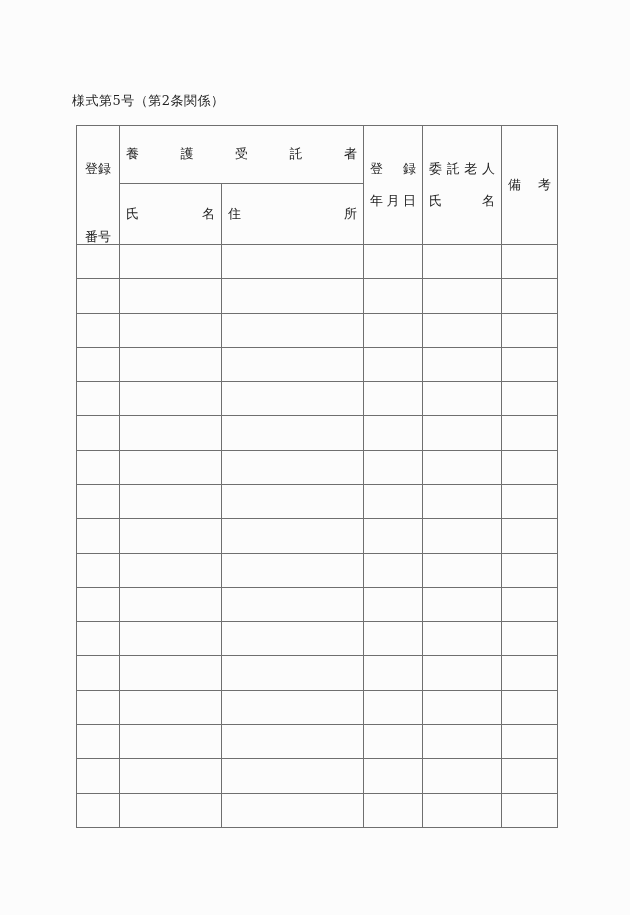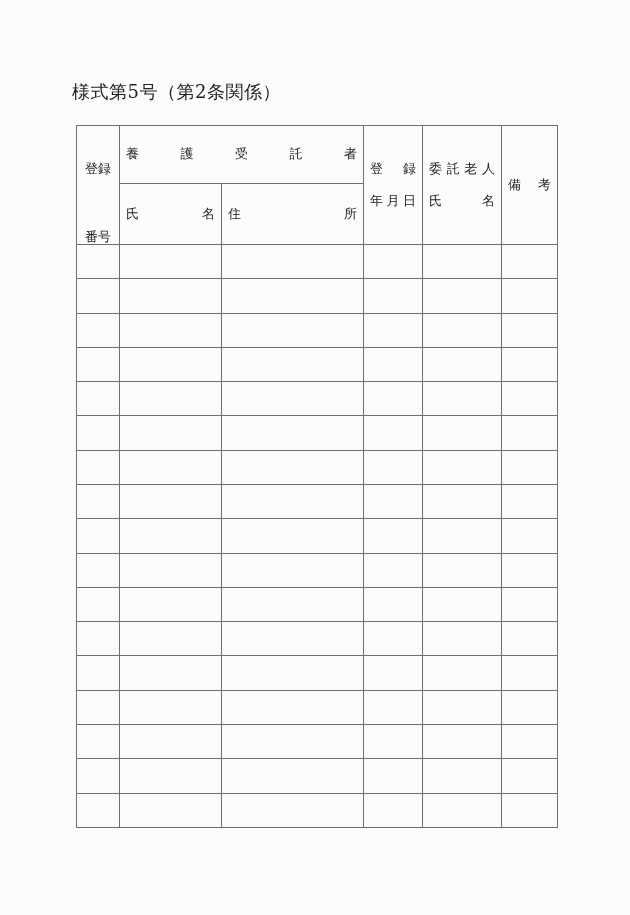--- a/index.html
+++ b/index.html
@@ -12,22 +12,22 @@
   .page {
     position: relative;
     width: 630px;
     height: 915px;
     background: var(--background, #fcfcfc);
     overflow: hidden;
   }
   .form-number {
     position: absolute;
     left: 72px;
-    top: 80px;
-    font-size: 18px;
+    top: 92px;
+    font-size: 13px;
     letter-spacing: 0.5px;
     white-space: nowrap;
   }
   .doc-title {
     position: absolute;
     left: 76px;
     top: 101px;
     width: 481px;
     text-align: center;
     font-size: 14px;

